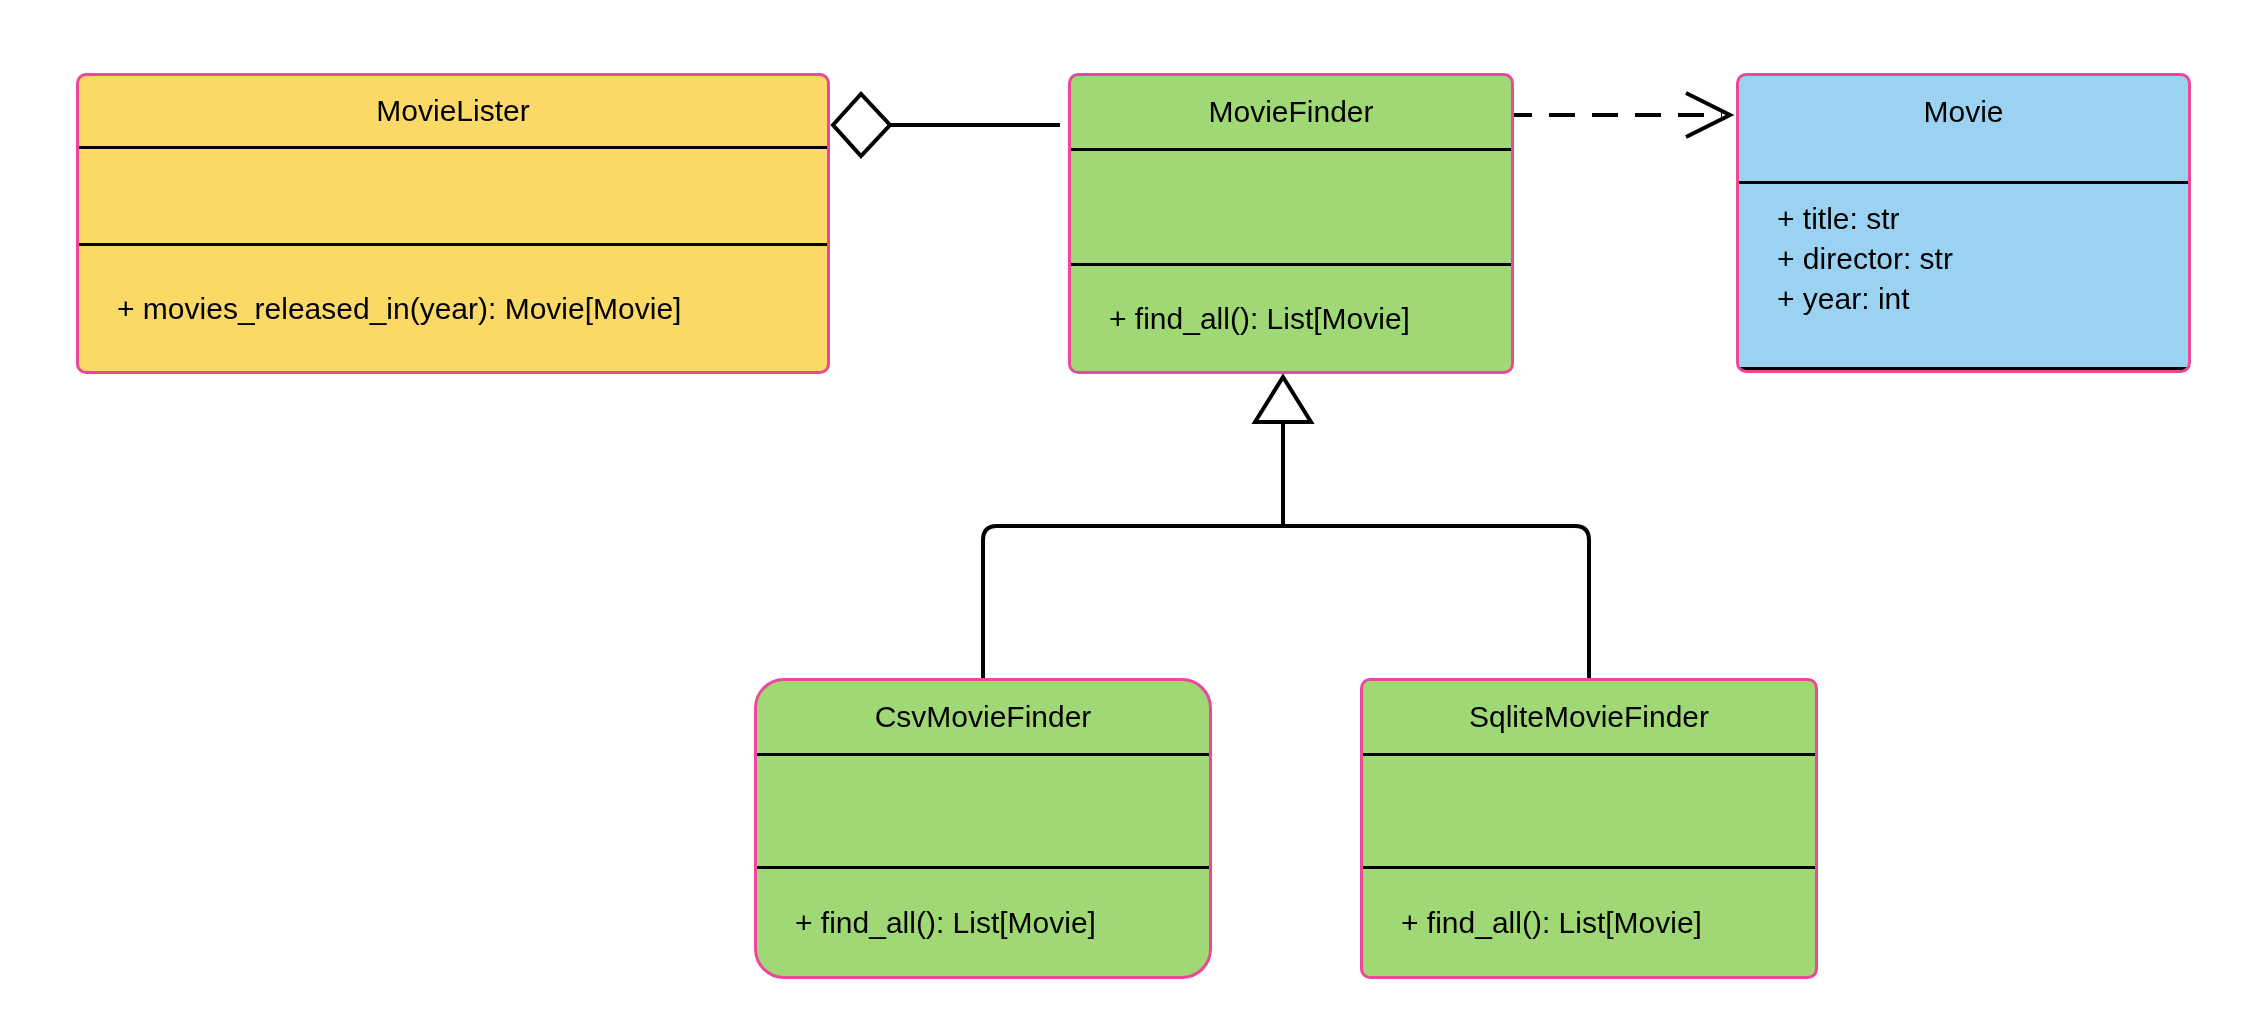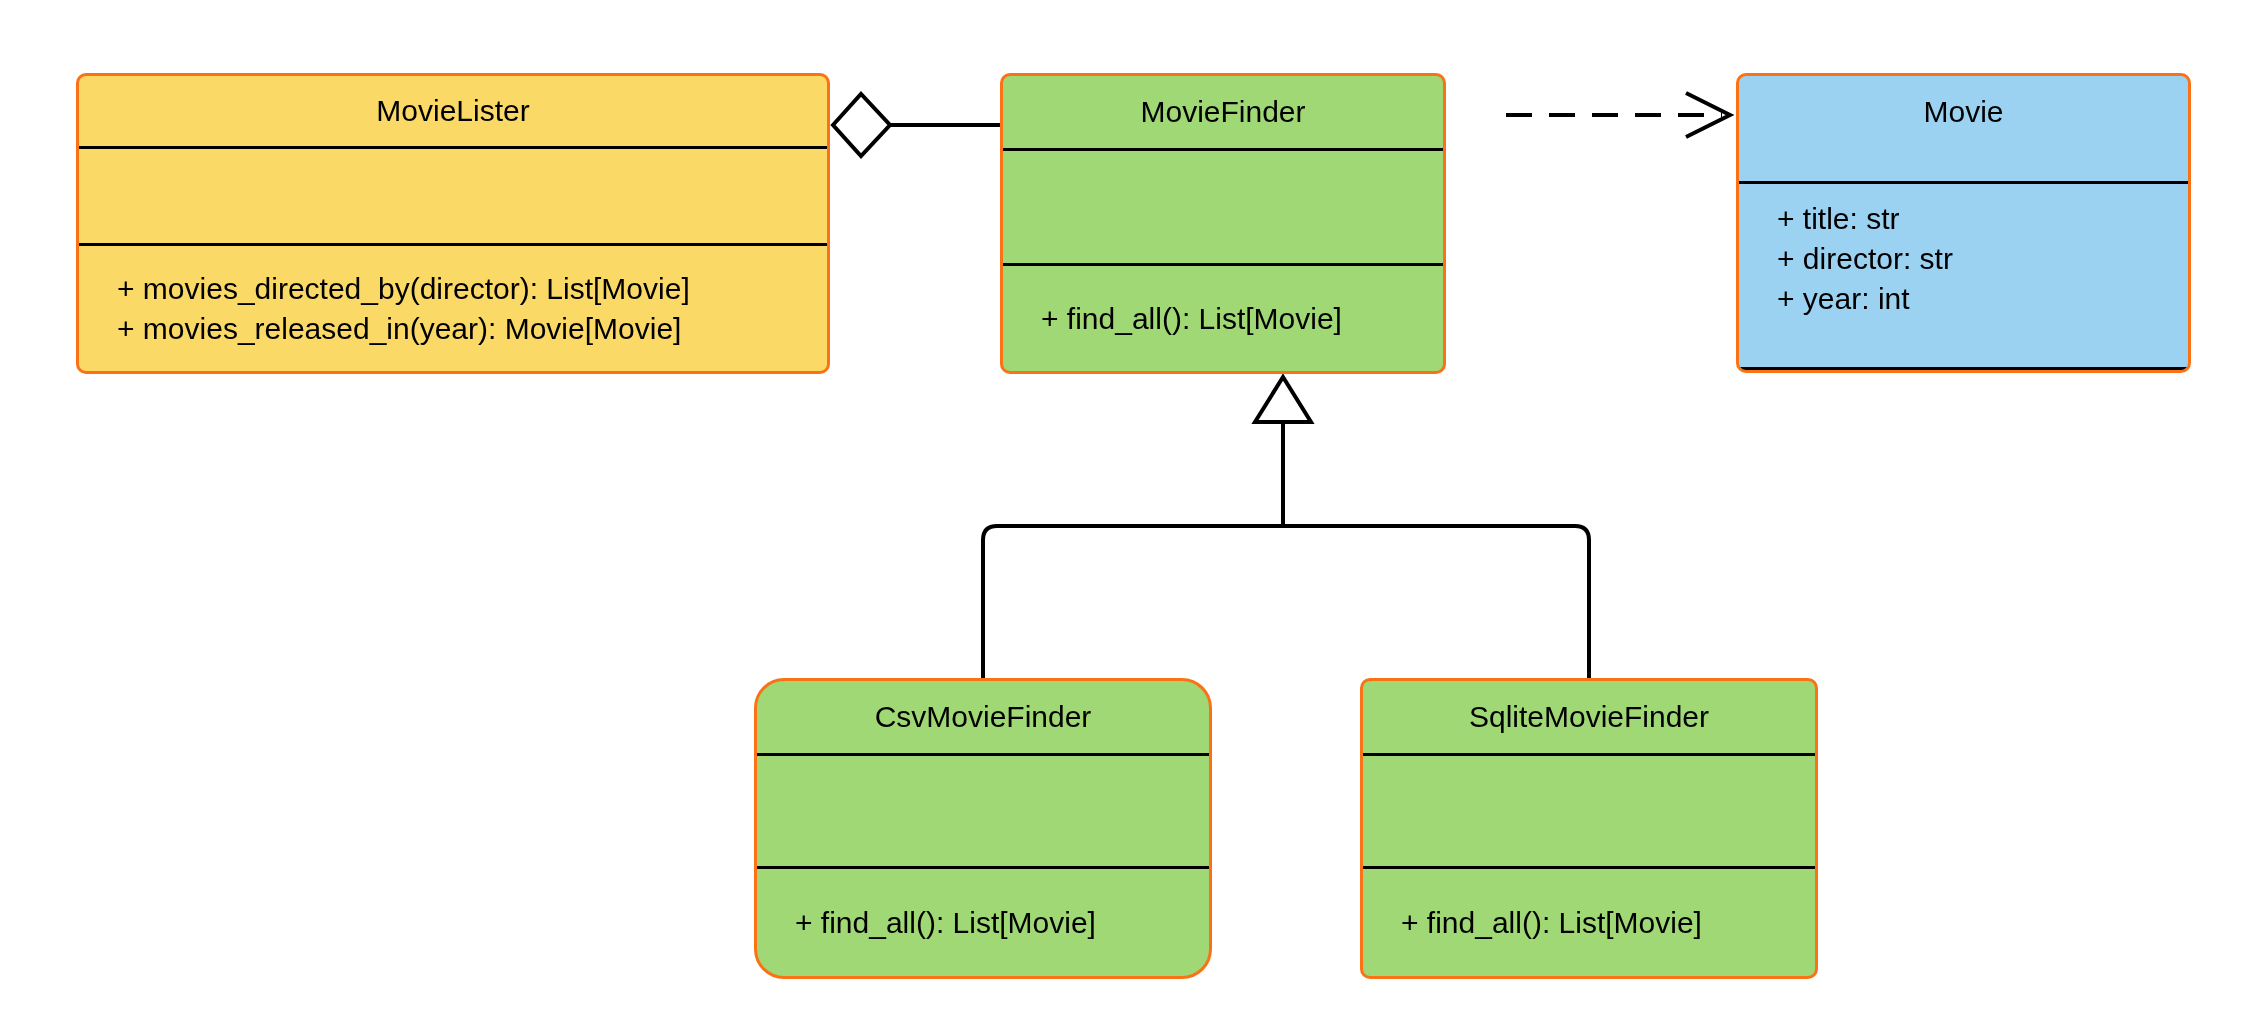--- a/index.html
+++ b/index.html
@@ -14,21 +14,21 @@
     background: #ffffff;
     font-family: "Liberation Sans", sans-serif;
     color: #000000;
     overflow: hidden;
   }
 
   
   .uml-class {
     position: absolute;
     box-sizing: border-box;
-    border: 3px solid #f97316;
+    border: 3px solid #ec4899;
     border-radius: 10px;
     display: flex;
     flex-direction: column;
     overflow: hidden;
   }
   .uml-title {
     flex: 0 0 auto;
     display: flex;
     align-items: center;
     justify-content: center;
@@ -49,21 +49,21 @@
     line-height: 40px;
     white-space: pre;
   }
 
   
   .box-lister  { left: 76px;   top: 73px;  width: 754px; height: 301px; }
   .box-lister .uml-title { height: 70px; }
   .box-lister .attrs     { height: 97px; }
   .box-lister .methods   { flex: 1; }
 
-  .box-finder  { left: 1000px; top: 73px;  width: 446px; height: 301px; }
+  .box-finder  { left: 1068px; top: 73px;  width: 446px; height: 301px; }
   .box-finder .uml-title { height: 72px; }
   .box-finder .attrs     { height: 115px; }
   .box-finder .methods   { flex: 1; }
 
   .box-movie   { left: 1736px; top: 73px;  width: 455px; height: 300px; }
   .box-movie .uml-title  { height: 72px; }
   .box-movie .attrs      { height: 155px; }
   .box-movie .methods    { flex: 1; }
 
   .box-csv     { left: 754px;  top: 678px; width: 458px; height: 301px; border-radius: 30px; }
@@ -102,21 +102,20 @@
       <path d="M 983 678 L 983 540 Q 983 526 997 526 L 1575 526 Q 1589 526 1589 540 L 1589 678" fill="none" stroke="#000" stroke-width="4"></path>
       <line x1="1283" y1="420" x2="1283" y2="528" stroke="#000" stroke-width="4"></line>
       <polygon points="1283,377 1255,422 1311,422" fill="#ffffff" stroke="#000" stroke-width="4" stroke-linejoin="miter"></polygon>
     </g>
   </svg>
 
   <div class="uml-class box-lister" style="background-color: rgb(251, 217, 102);">
     <div class="uml-title">MovieLister</div>
     <div class="uml-compartment attrs"></div>
     <div class="uml-compartment methods">
-      <div class="uml-member">+ movies_directed_by(director): List[Movie]</div>
       <div class="uml-member">+ movies_released_in(year): Movie[Movie]</div>
     </div>
   </div>
 
   <div class="uml-class box-finder" style="background-color: rgb(159, 216, 116);">
     <div class="uml-title">MovieFinder</div>
     <div class="uml-compartment attrs"></div>
     <div class="uml-compartment methods">
       <div class="uml-member">+ find_all(): List[Movie]</div>
     </div>

